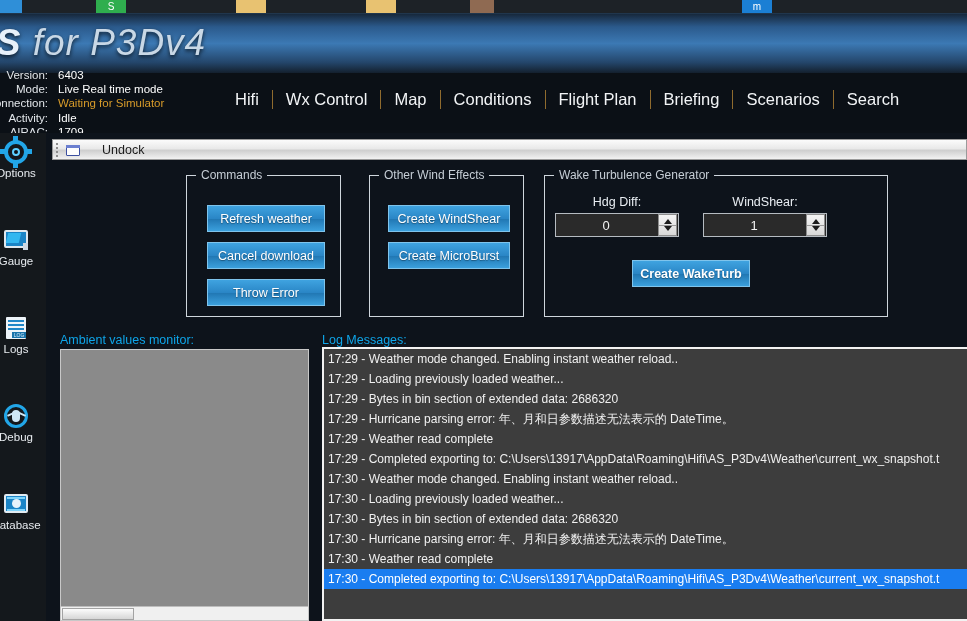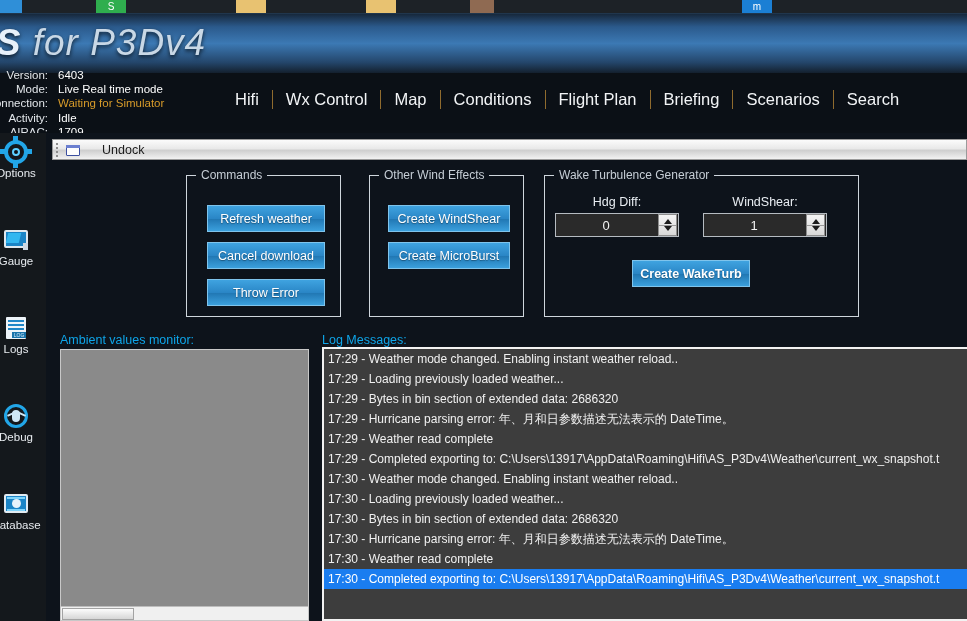--- a/index.html
+++ b/index.html
@@ -274,21 +274,21 @@
       <div class="btn" style="left:20px;top:66px;width:118px;height:27px;">Cancel download</div>
       <div class="btn" style="left:20px;top:103px;width:118px;height:27px;">Throw Error</div>
     </div>
 
     <div class="grp" style="left:323px;top:42px;width:155px;height:142px;">
       <div class="grp-title">Other Wind Effects</div>
       <div class="btn" style="left:18px;top:29px;width:122px;height:27px;">Create WindShear</div>
       <div class="btn" style="left:18px;top:66px;width:122px;height:27px;">Create MicroBurst</div>
     </div>
 
-    <div class="grp" style="left:498px;top:42px;width:315px;height:142px;">
+    <div class="grp" style="left:498px;top:42px;width:344px;height:142px;">
       <div class="grp-title">Wake Turbulence Generator</div>
 
       <div class="sp-lab" style="left:10px;top:19px;width:124px;">Hdg Diff:</div>
       <div class="spin" style="left:10px;top:37px;width:124px;">
         <div class="spin-val">0</div>
         <div class="spin-btns">
             <div class="up"></div>
             <div class="spin-div"></div>
             <div class="dn"></div>
           </div>

